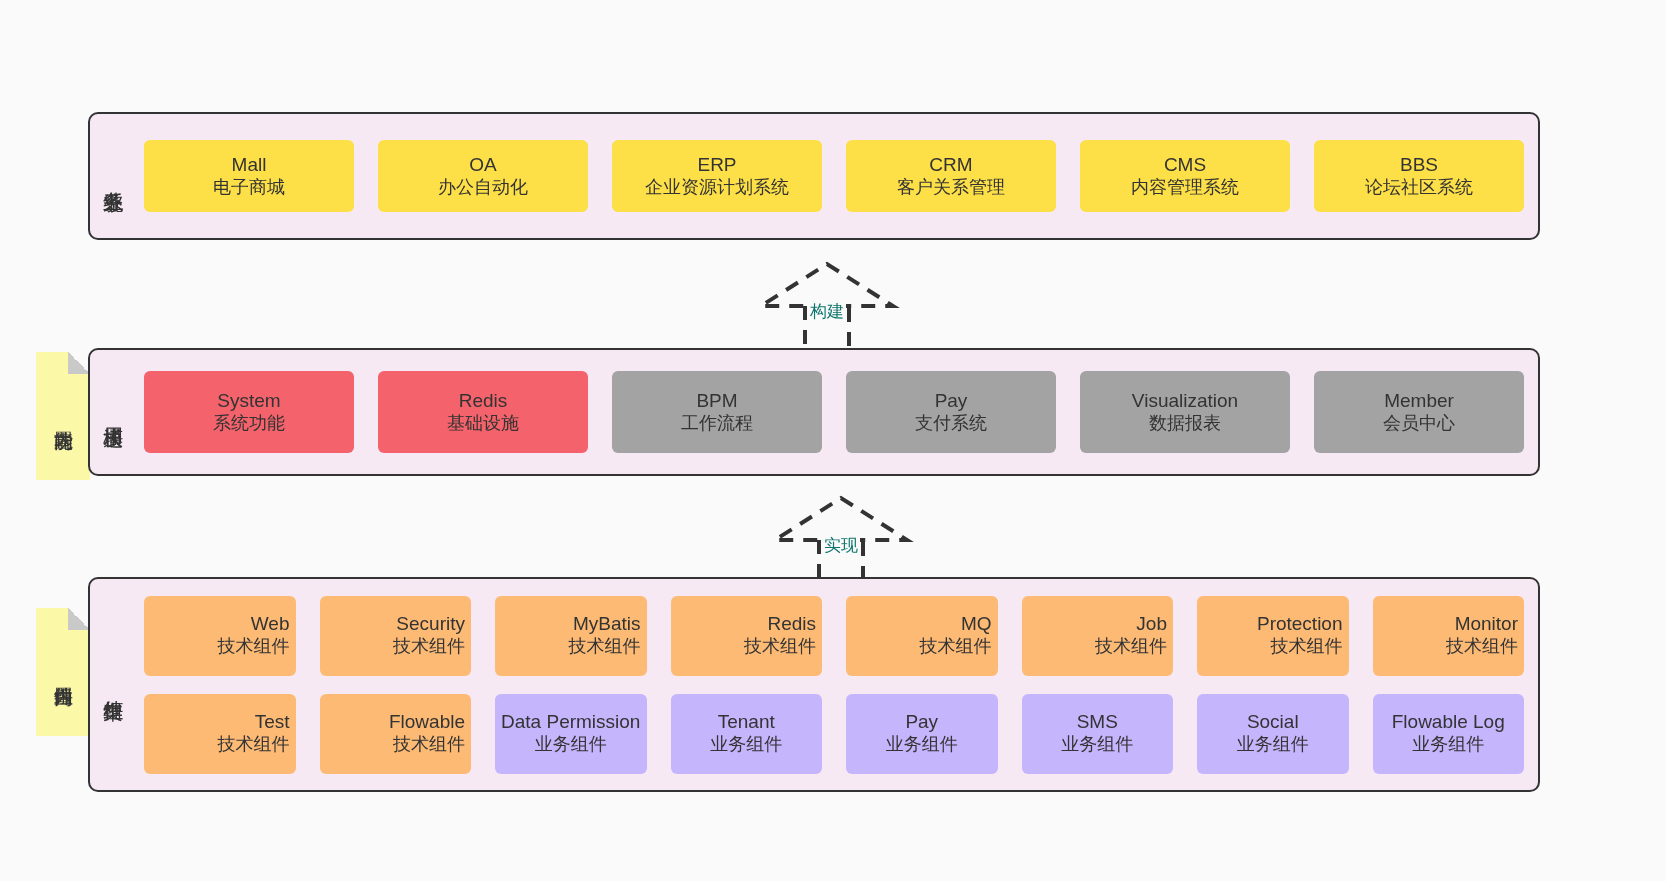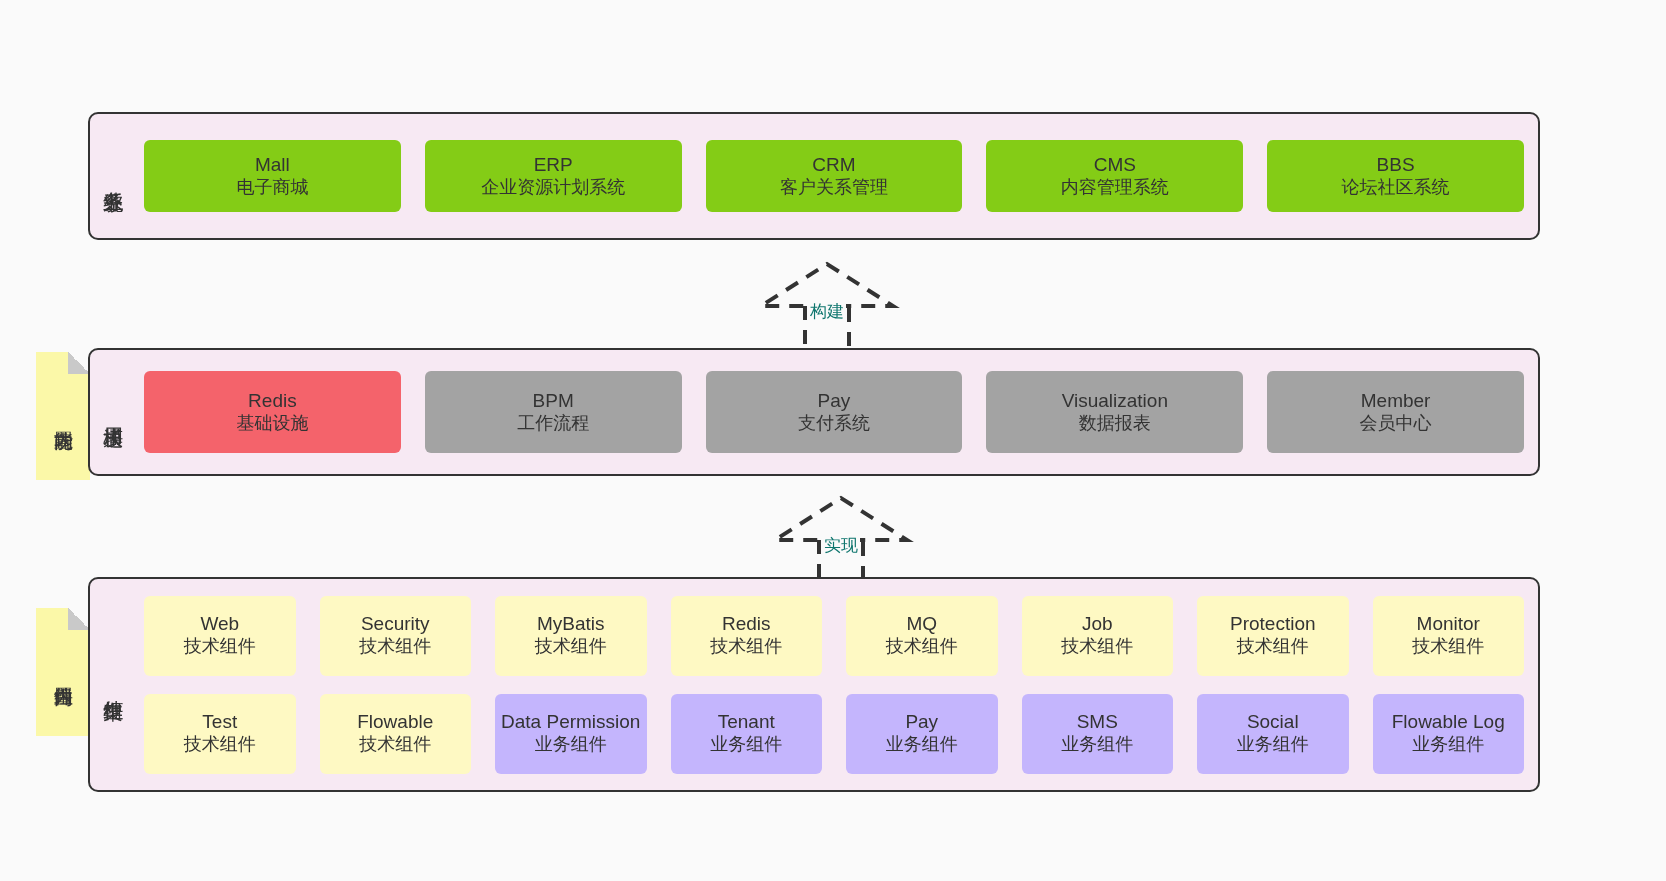--- a/index.html
+++ b/index.html
@@ -68,24 +68,24 @@
   }
   .cell .en {
     font-size: 19px;
     white-space: normal;
   }
   .cell .cn {
     font-size: 18px;
   }
 
   
-  .fill-blue        { background: #84cc16; }
+  .fill-blue        { background: #fde047; }
   .fill-red         { background: #f4636b; }
   .fill-pink        { background: #a3a3a3; }
-  .fill-green       { background: #fef9c3; }
+  .fill-green       { background: #fdba74; align-items: flex-end; }
   .fill-green-light { background: #c4b5fd; }
 
   
   #layer-business { left: 88px;  top: 112px; width: 1452px; height: 128px; }
   #layer-business .layer-row { height: 72px; }
 
   #layer-modules  { left: 88px;  top: 348px; width: 1452px; height: 128px; }
   #layer-modules .layer-row { height: 82px; }
 
   #layer-framework{ left: 88px;  top: 577px; width: 1452px; height: 215px; }
@@ -146,20 +146,24 @@
 
   <div class="layer" id="layer-business">
     <div class="layer-title">业务系统</div>
     <div class="layer-body">
       <div class="layer-row">
         <div class="cell fill-blue">
           <span class="en">Mall</span>
           <span class="cn">电子商城</span>
         </div>
         <div class="cell fill-blue">
+          <span class="en">OA</span>
+          <span class="cn">办公自动化</span>
+        </div>
+        <div class="cell fill-blue">
           <span class="en">ERP</span>
           <span class="cn">企业资源计划系统</span>
         </div>
         <div class="cell fill-blue">
           <span class="en">CRM</span>
           <span class="cn">客户关系管理</span>
         </div>
         <div class="cell fill-blue">
           <span class="en">CMS</span>
           <span class="cn">内容管理系统</span>
@@ -182,20 +186,24 @@
 
   <div class="note" id="note-modules">
     <span>内置功能</span>
   </div>
 
   <div class="layer" id="layer-modules">
     <div class="layer-title">通用模块</div>
     <div class="layer-body">
       <div class="layer-row">
         <div class="cell fill-red">
+          <span class="en">System</span>
+          <span class="cn">系统功能</span>
+        </div>
+        <div class="cell fill-red">
           <span class="en">Redis</span>
           <span class="cn">基础设施</span>
         </div>
         <div class="cell fill-pink">
           <span class="en">BPM</span>
           <span class="cn">工作流程</span>
         </div>
         <div class="cell fill-pink">
           <span class="en">Pay</span>
           <span class="cn">支付系统</span>

